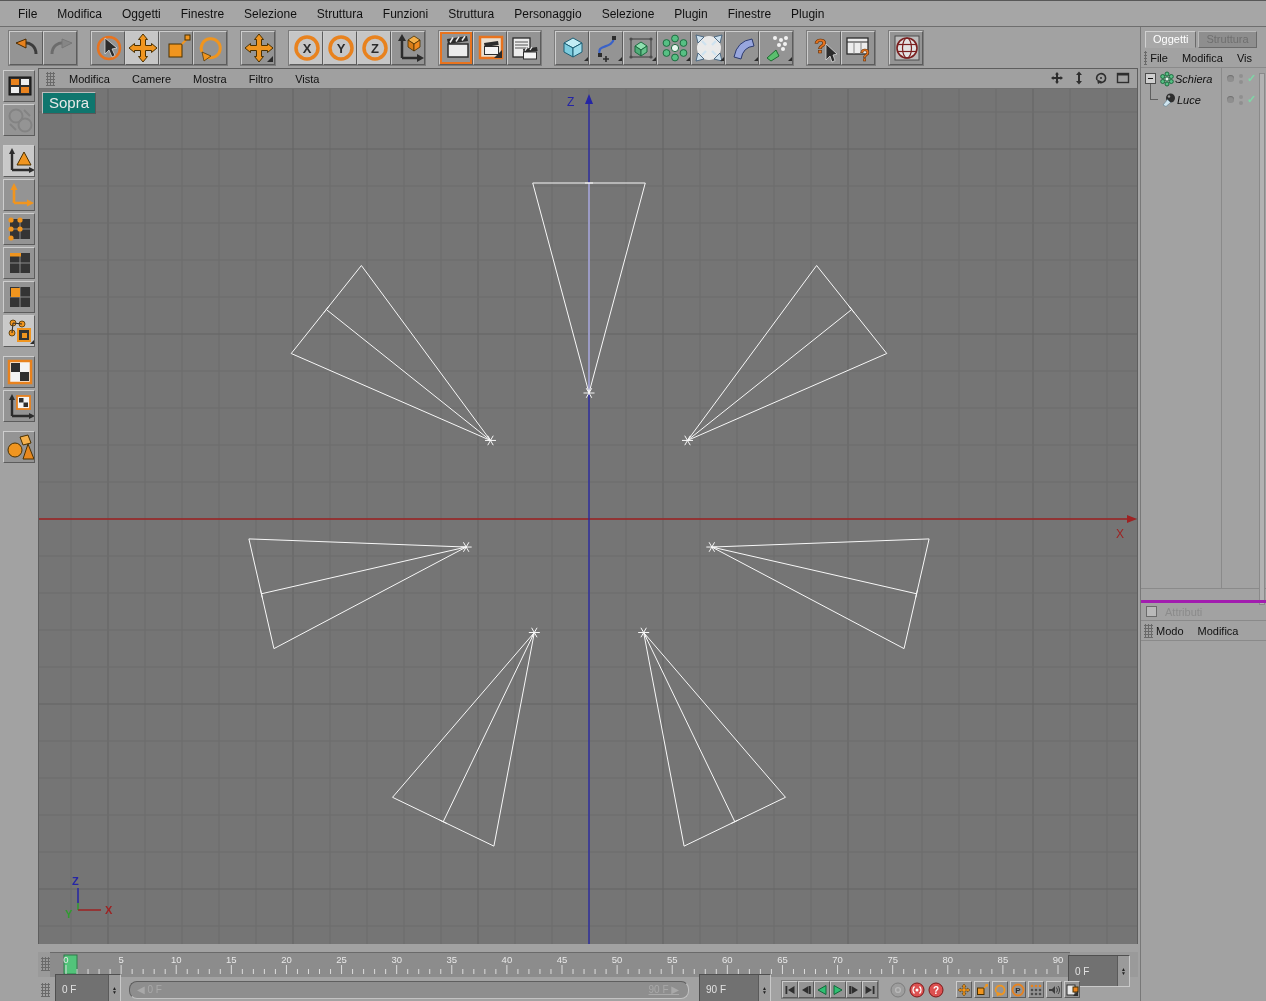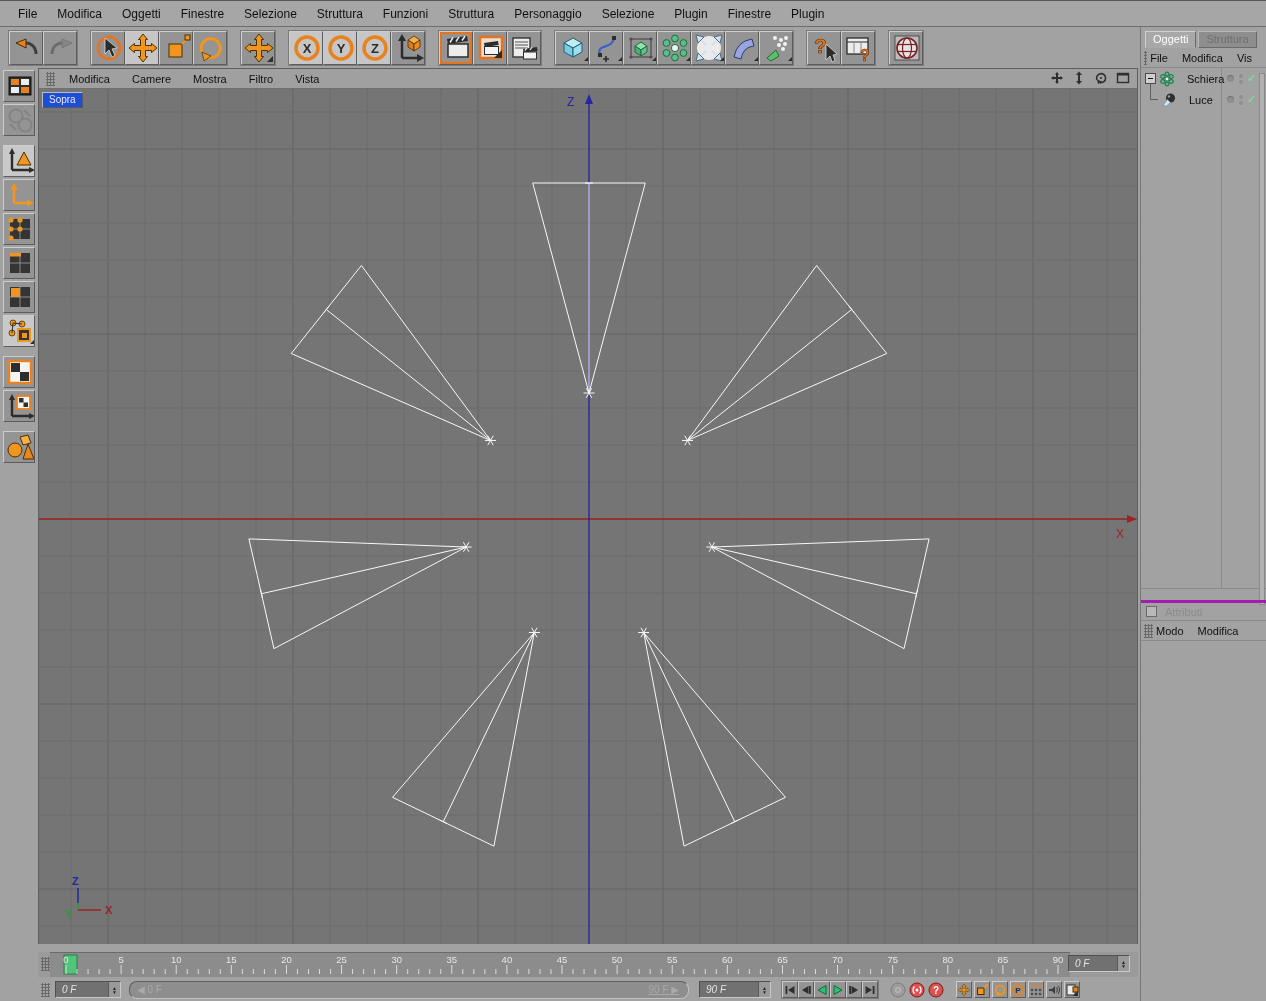--- a/index.html
+++ b/index.html
@@ -30,22 +30,22 @@
   
   #vpwrap{position:absolute;left:38px;top:68px;width:1100px;height:876px;
     border:1px solid #5e5e5e;box-sizing:border-box;}
   #vpmenu{height:19px;background:#a0a0a0;display:flex;align-items:center;
     border-bottom:1px solid #707070;padding-left:4px;position:relative;}
   .vmi{font-size:11px;color:#101010;padding:0 11px;}
   #vpctrl{position:absolute;right:6px;top:1px;display:flex;gap:6px;align-items:center;}
   .vc{width:16px;height:16px;display:flex;align-items:center;justify-content:center;}
   #canvas{position:relative;width:100%;height:855px;background:#757575;overflow:hidden;}
   #vp-svg{position:absolute;left:0;top:0;}
-  #vplabel{position:absolute;left:3px;top:3px;font-size:10px;color:#e9e9e9;
-    background:#1d4ed8;border:1px solid;border-color:#bdbdbd #585858 #585858 #bdbdbd;
+  #vplabel{position:absolute;left:3px;top:3px;font-size:15px;color:#e9e9e9;
+    background:#0f766e;border:1px solid;border-color:#bdbdbd #585858 #585858 #bdbdbd;
     padding:1px 6px 2px;}
   
   .grip{width:9px;height:14px;margin:0 3px;
     background-image:radial-gradient(#6a6a6a 1px,rgba(0,0,0,0) 1.2px);
     background-size:3px 3px;}
   
   #rpanel{position:absolute;left:1140px;top:27px;width:126px;bottom:0;
     background:#a2a2a2;border-left:1px solid #787878;box-sizing:border-box;}
   #omtabs{display:flex;gap:2px;padding:4px 0 0 4px;height:17px;}
   .tab{font-size:11px;padding:1px 7px 2px;border:1px solid;cursor:default;}
@@ -54,39 +54,39 @@
   .pmenu{display:flex;align-items:center;height:19px;border-bottom:1px solid #8a8a8a;}
   .pmi{font-size:11px;color:#101010;margin-right:14px;white-space:nowrap;}
   #omtree{position:relative;height:520px;border-bottom:1px solid #8a8a8a;}
   .colsep{position:absolute;left:80px;top:0;bottom:0;width:1px;background:#8a8a8a;}
   .orow{position:relative;height:21px;display:flex;align-items:center;font-size:11px;color:#0d0d0d;}
   .expand{width:9px;height:9px;background:#cfcfcf;border:1px solid #4c4c4c;margin-left:4px;
     display:flex;align-items:center;justify-content:center;box-sizing:content-box;}
   .expand i{display:block;width:5px;height:1px;background:#111;}
   .treeline{position:absolute;left:9px;top:13px;width:1px;height:18px;background:#5f5f5f;}
   .treestub{position:absolute;left:9px;top:31px;width:8px;height:1px;background:#5f5f5f;}
-  .oname{margin-left:12px;}
+  .oname{margin-left:0;font-style:italic;}
   .vdot{width:7px;height:7px;border-radius:50%;background:#8f8f8f;box-shadow:inset 0 1px 1px #6f6f6f;}
   .vdots{display:flex;flex-direction:column;gap:2px;margin-left:5px;}
   .vdots i{width:4px;height:4px;border-radius:50%;background:#8f8f8f;display:block;}
   .check{color:#7fd6a6;font-size:11px;font-weight:bold;margin-left:4px;}
   .dotszone{position:absolute;left:86px;display:flex;align-items:center;}
   #rscroll{position:absolute;right:1px;top:46px;width:4px;height:530px;background:#b2b2b2;
     border:1px solid #8a8a8a;}
   
   #attrs{position:absolute;left:0;right:0;top:573px;}
   #attrhead{height:17px;display:flex;align-items:center;border-top:3px solid #a21caf;border-bottom:1px solid #8a8a8a;}
   #attrbox{width:9px;height:9px;background:#b9b9b9;border:1px solid #6a6a6a;margin:0 8px 0 5px;}
   #attrtitle{font-size:11px;color:#8b8b8b;}
   
   #timeline{position:absolute;left:38px;top:952px;width:1100px;height:25px;background:#9a9a9a;}
   #tlgrip{position:absolute;left:0;top:5px;}
   #ruler-svg{position:absolute;left:12px;top:0;}
-  .spin{height:17px;background:#717171;border:1px solid;border-color:#4f4f4f #c9c9c9 #c9c9c9 #4f4f4f;
-    display:flex;align-items:center;box-sizing:border-box;font-style:italic;}
+  .spin{height:32px;background:#717171;border:1px solid;border-color:#4f4f4f #c9c9c9 #c9c9c9 #4f4f4f;
+    display:flex;align-items:center;box-sizing:border-box;}
   .spin .val{flex:1;font-size:10px;color:#e3e3e3;padding-left:6px;white-space:nowrap;}
   .spin .arr{width:11px;height:100%;background:#9a9a9a;border-left:1px solid #5a5a5a;
     display:flex;flex-direction:column;align-items:center;justify-content:center;font-size:5px;color:#222;line-height:4px;}
   #tl-field{position:absolute;right:8px;top:3px;width:62px;}
   
   #transport{position:absolute;left:38px;top:978px;width:1109px;height:23px;
     display:flex;align-items:center;}
   #t-cur{width:66px;margin-left:2px;}
   #t-slider{width:560px;height:18px;margin-left:8px;border-radius:8px;background:#8e8e8e;
     border:1px solid;border-color:#5f5f5f #c2c2c2 #c2c2c2 #5f5f5f;

